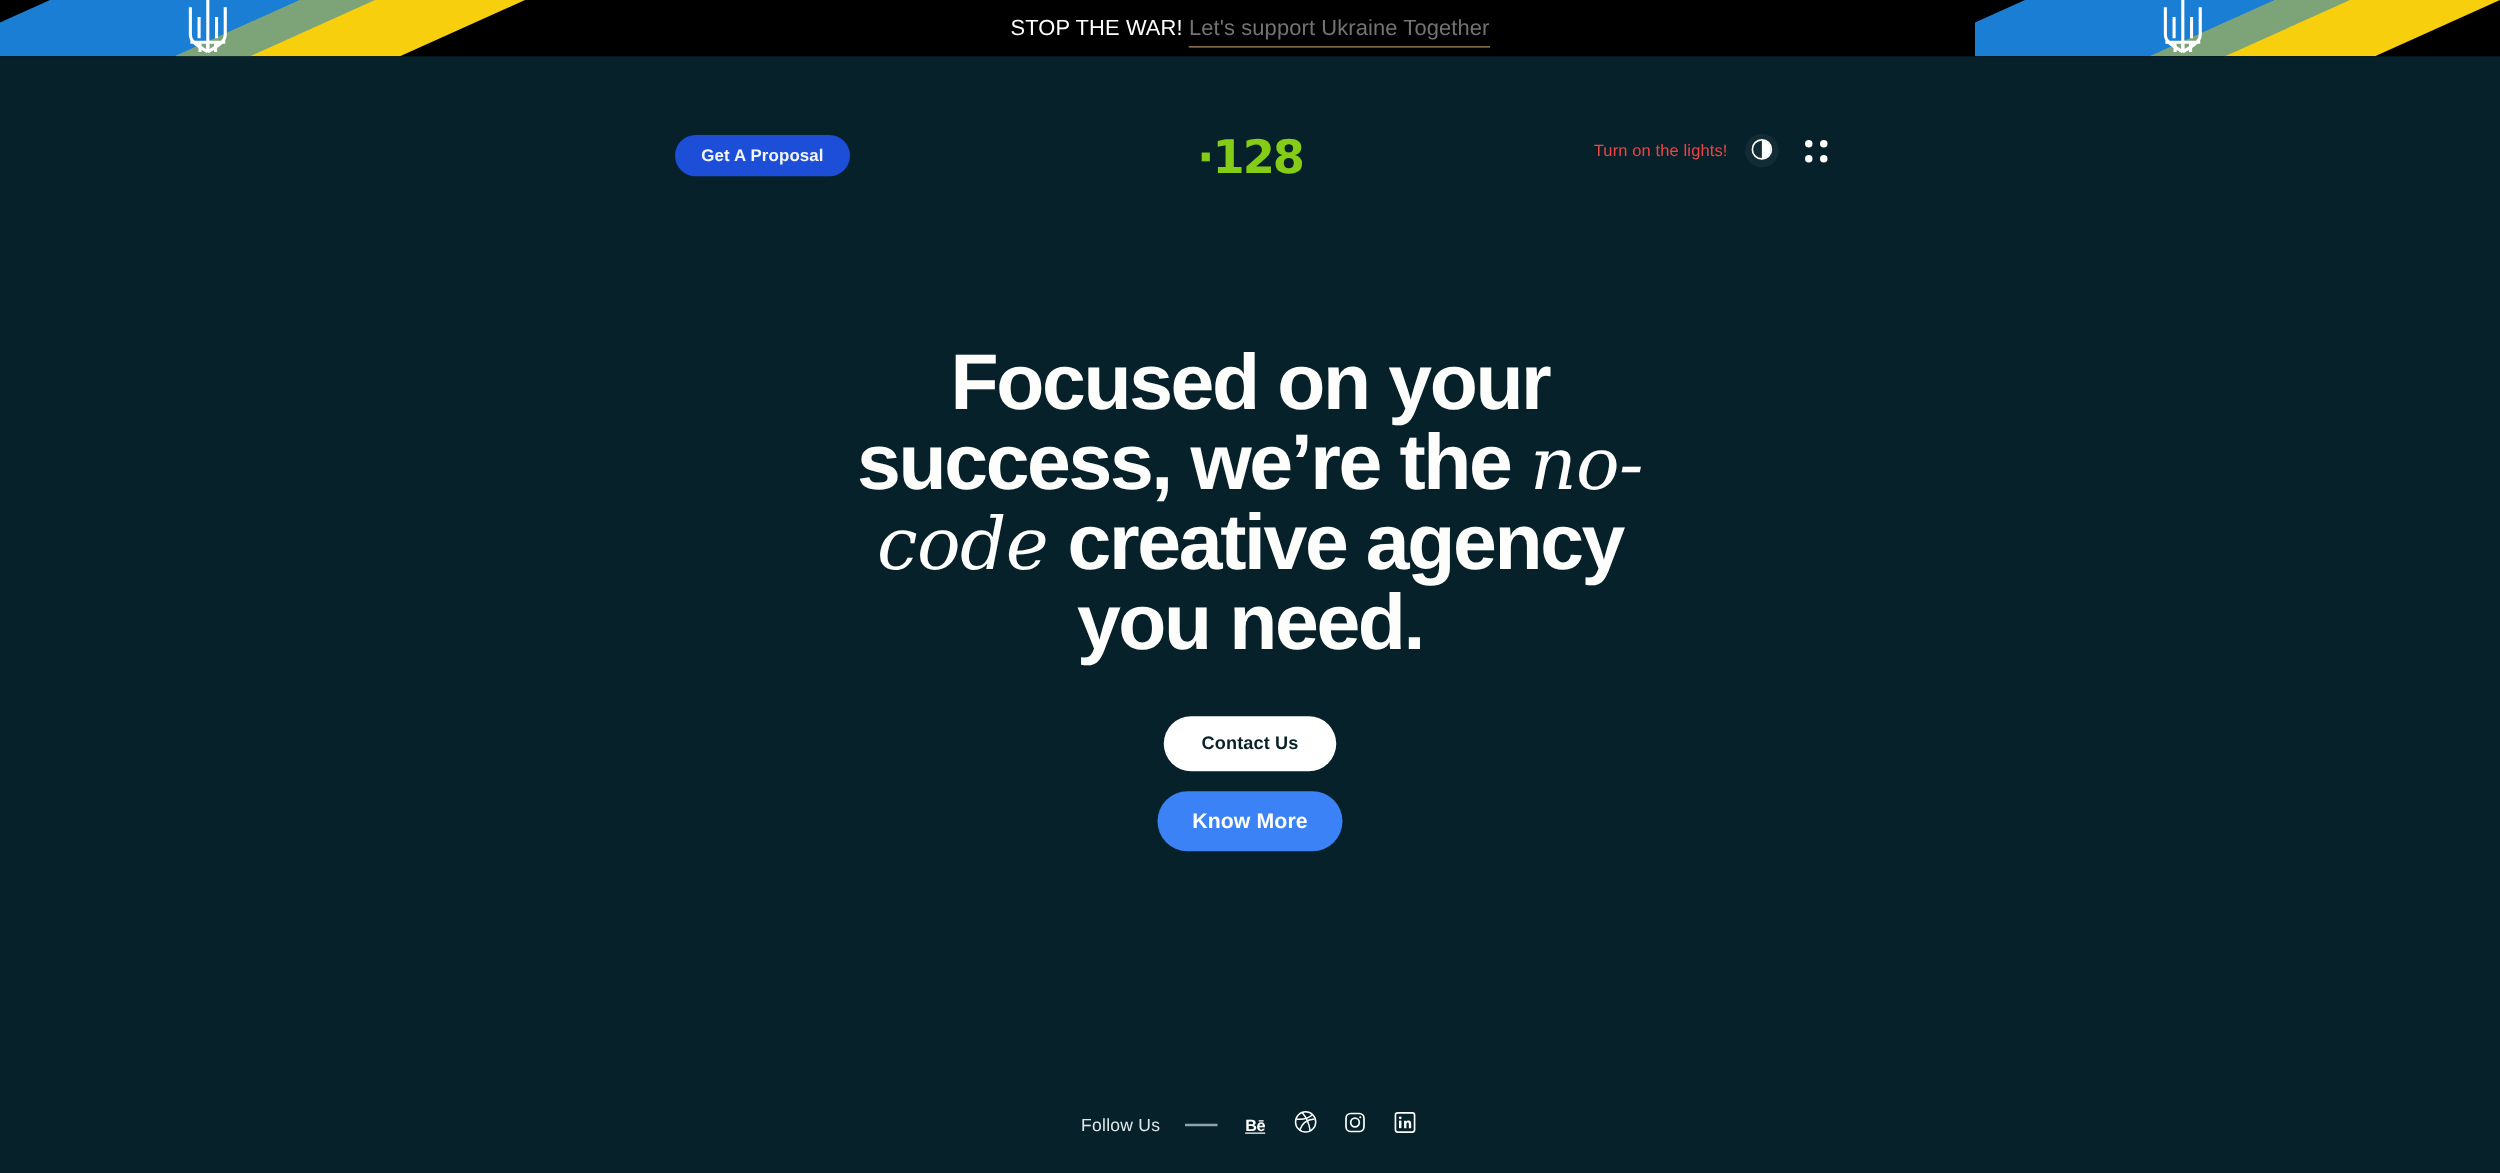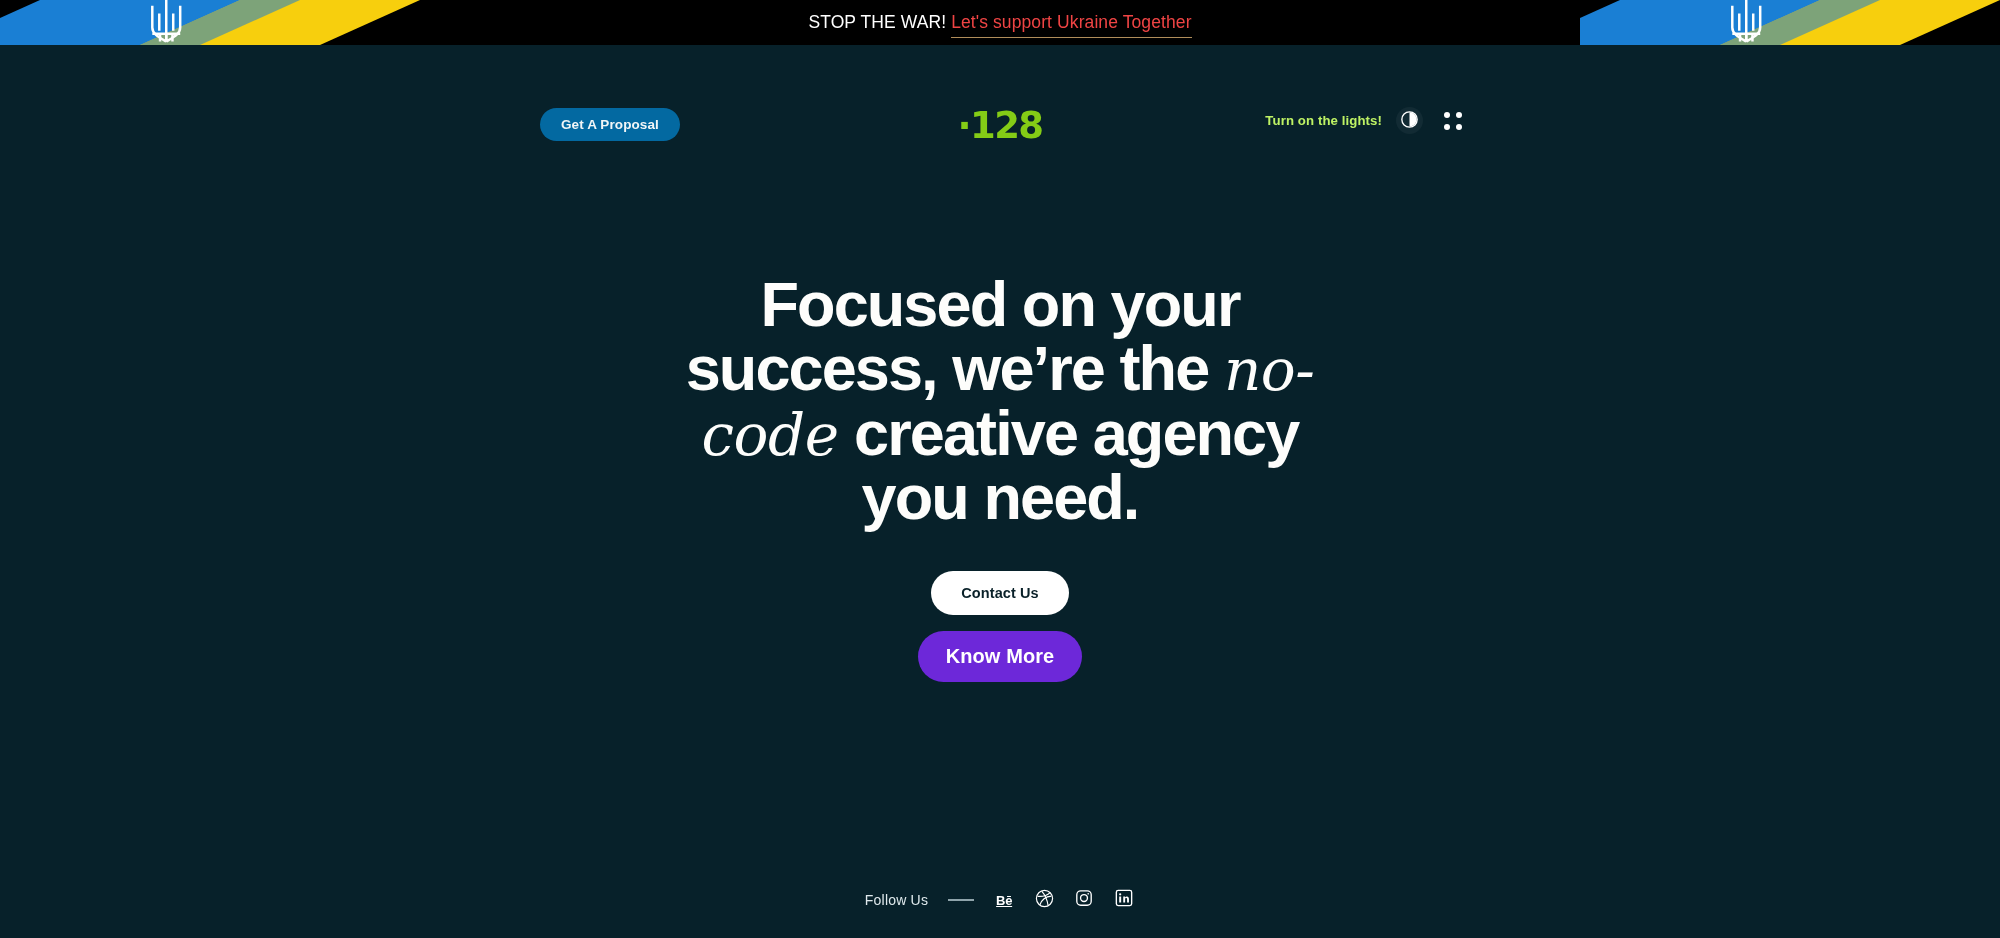--- a/index.html
+++ b/index.html
@@ -46,41 +46,41 @@
   .banner-text {
     position: relative;
     z-index: 3;
     font-size: 17.5px;
     letter-spacing: 0.1px;
     color: #ffffff;
     white-space: nowrap;
     font-weight: 400;
   }
   .banner-link {
-    color: #ef4444;
+    color: #737373;
     text-decoration: none;
     border-bottom: 1.6px solid #b08d5a;
     padding-bottom: 5px;
   }
 
   
   .header {
     position: relative;
     height: 90px;
     display: flex;
     align-items: center;
     padding: 0 0;
     z-index: 4;
   }
 
   .btn-proposal {
     position: absolute;
     left: 540px;
     top: 63px;
-    background: #0369a1;
+    background: #1d4ed8;
     color: #f2f6f7;
     border: none;
     border-radius: 20px;
     padding: 9px 21px;
     font-size: 13.5px;
     font-weight: 700;
     letter-spacing: 0.1px;
     cursor: pointer;
     font-family: "Liberation Sans", sans-serif;
     white-space: nowrap;
@@ -103,23 +103,23 @@
   .header-right {
     position: absolute;
     right: 538px;
     top: 62px;
     display: flex;
     align-items: center;
     gap: 14px;
   }
 
   .lights-label {
-    color: #bef264;
+    color: #ef4444;
     font-size: 13.2px;
-    font-weight: 700;
+    font-weight: 400;
     white-space: nowrap;
     letter-spacing: 0.1px;
     text-align: right;
   }
 
   .theme-toggle {
     width: 27px;
     height: 27px;
     border-radius: 50%;
     background: #122b34;
@@ -195,26 +195,26 @@
     border: none;
     border-radius: 26px;
     padding: 14px 30px;
     font-size: 14.5px;
     font-weight: 700;
     cursor: pointer;
     font-family: "Liberation Sans", sans-serif;
     letter-spacing: 0.1px;
   }
   .btn-secondary {
-    background: #6d28d9;
+    background: #3b82f6;
     color: #ffffff;
     border: none;
     border-radius: 26px;
     padding: 14px 28px;
-    font-size: 20px;
+    font-size: 17px;
     font-weight: 700;
     cursor: pointer;
     font-family: "Liberation Sans", sans-serif;
     letter-spacing: 0.1px;
   }
 
   
   .footer {
     position: absolute;
     bottom: 0;

